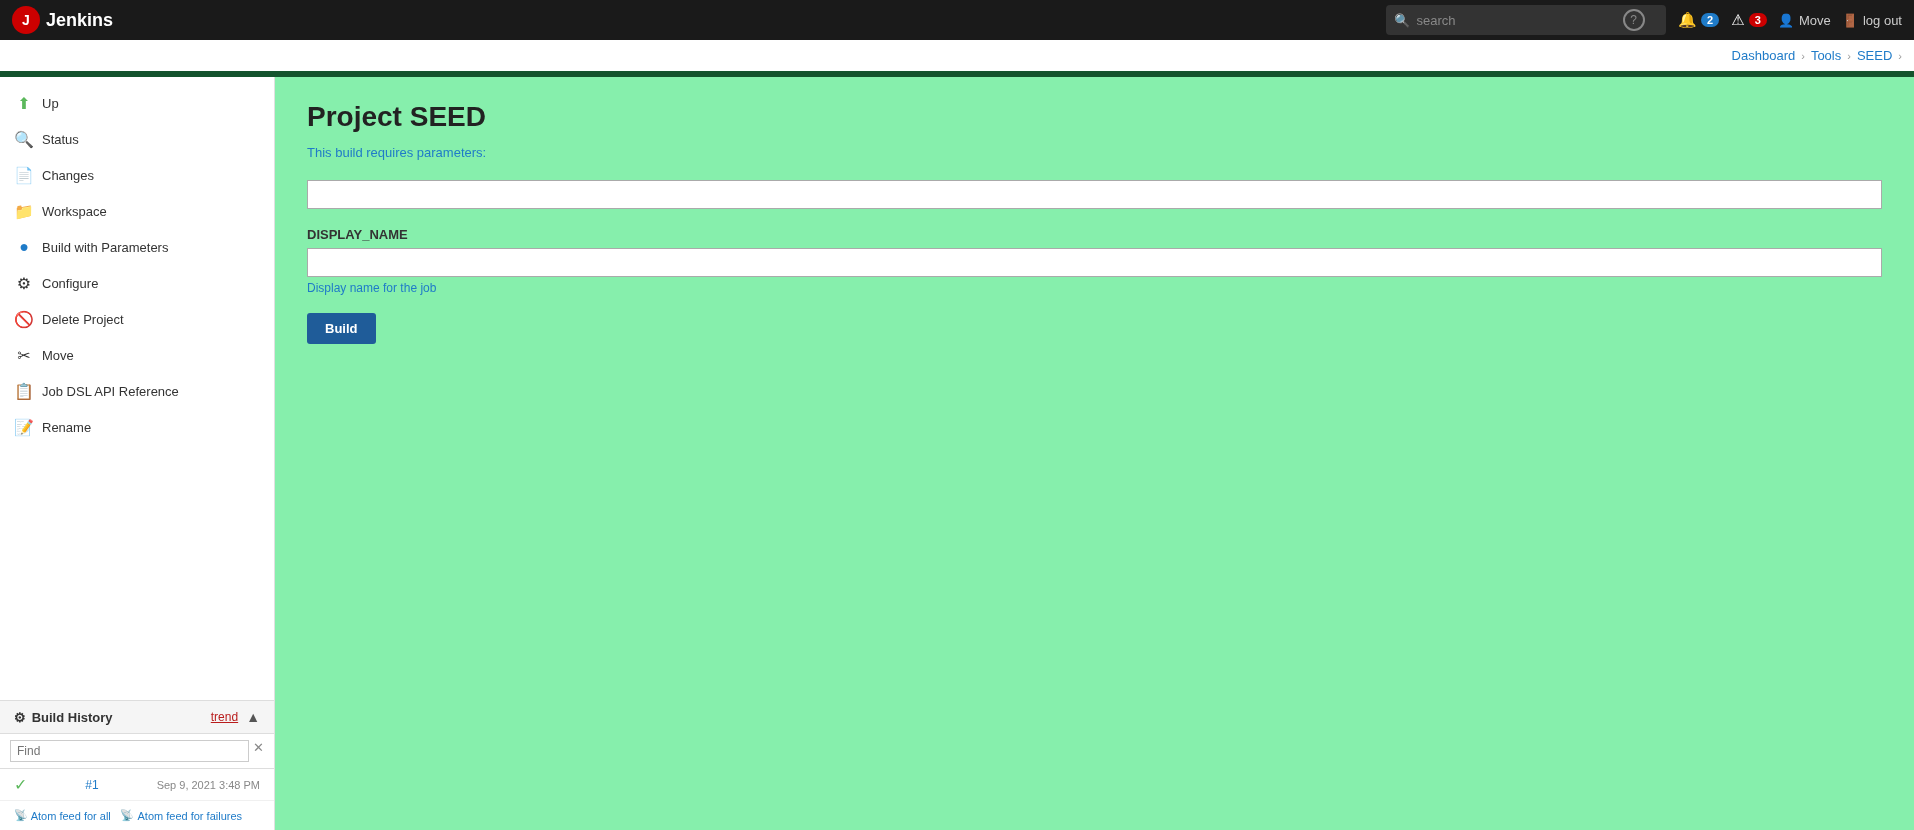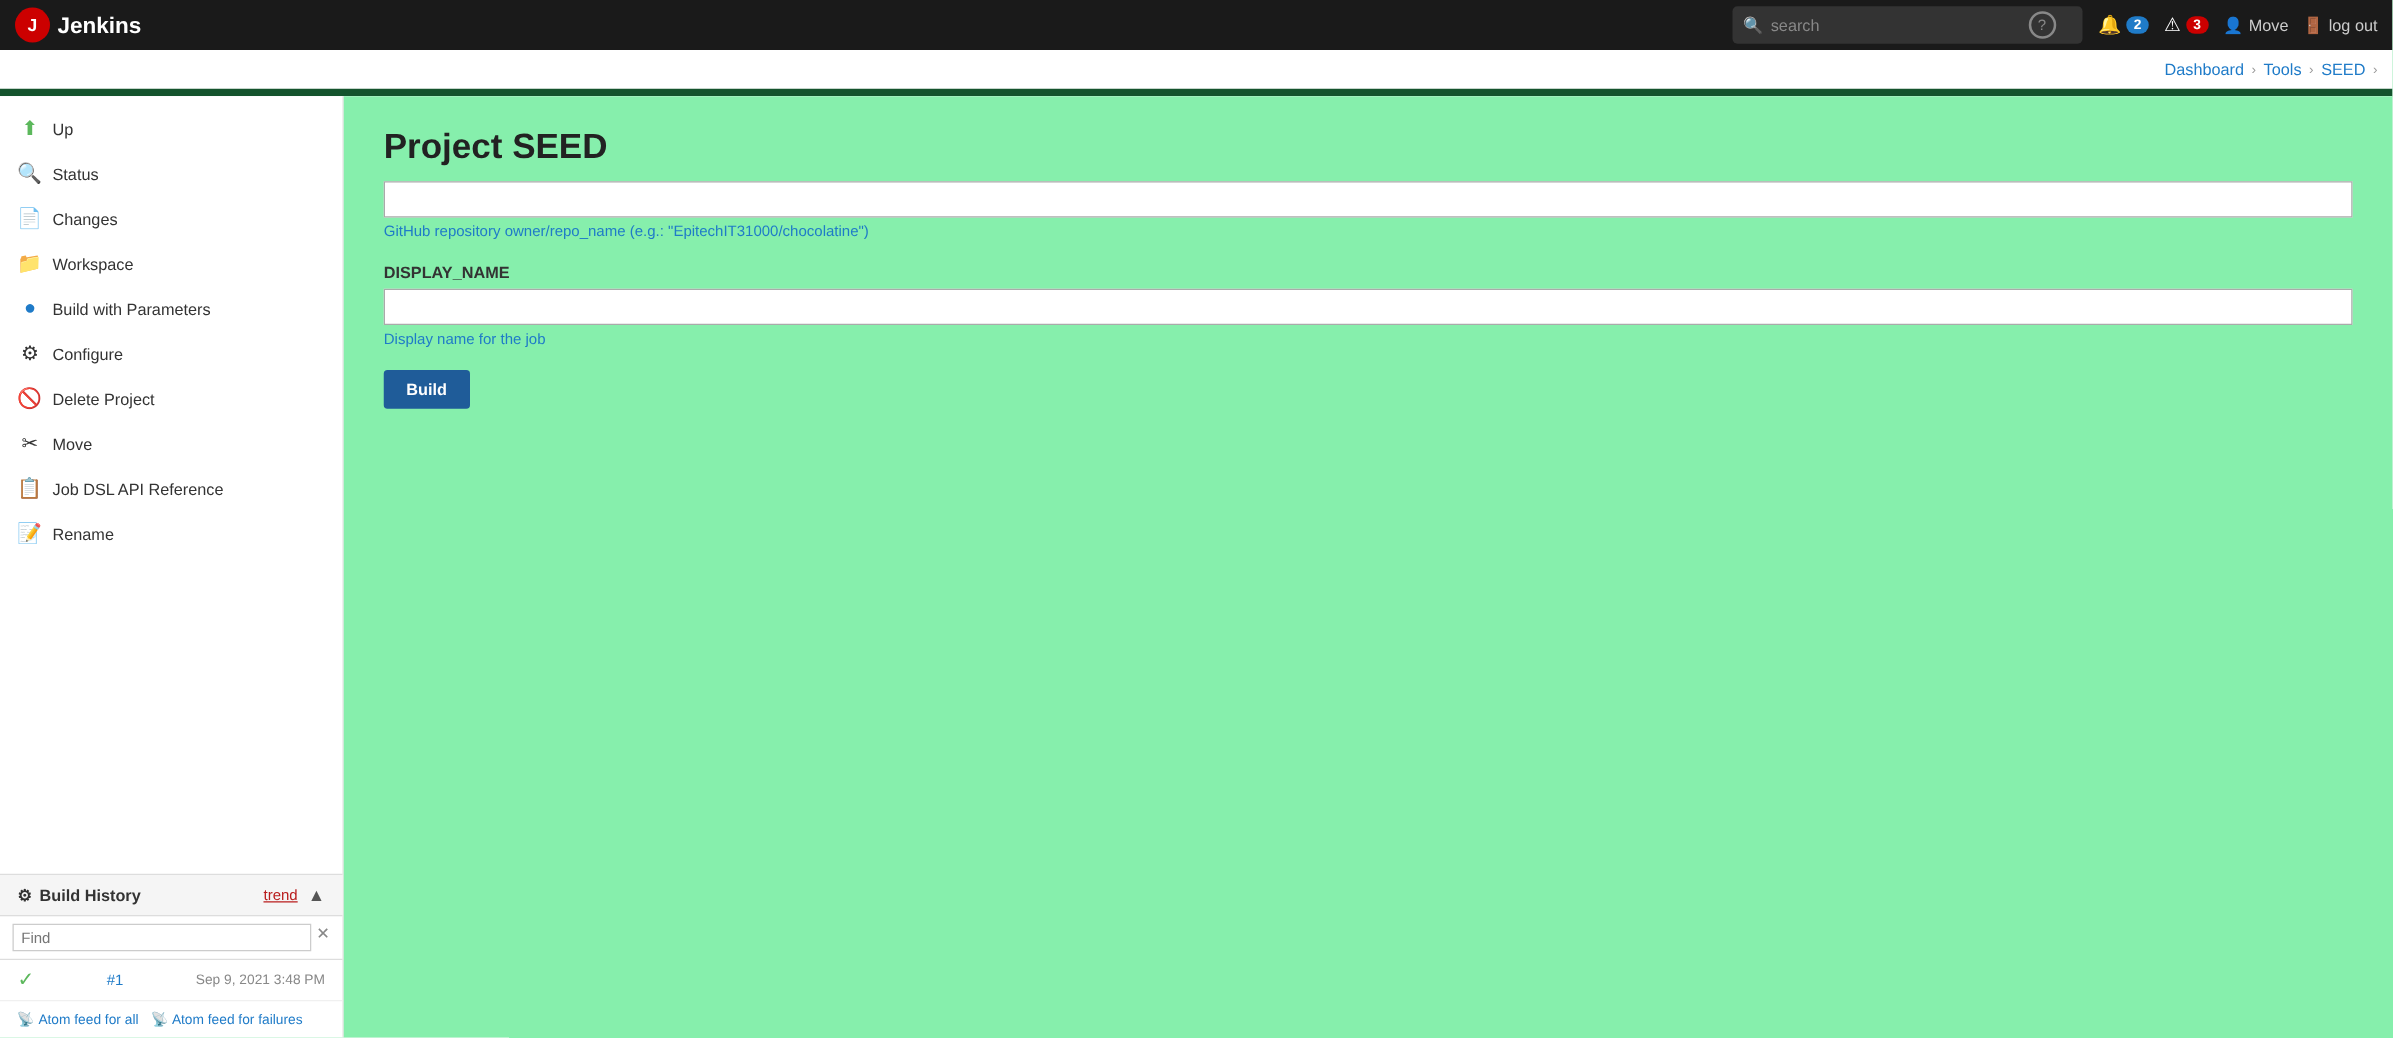--- a/index.html
+++ b/index.html
@@ -422,24 +422,24 @@
         <a class="atom-link" href="#">
           <span class="feed-icon">📡</span>
           <span>Atom feed for failures</span>
         </a>
       </div>
     </div>
   </aside>
 
   <main class="main-content">
     <h1 class="page-title">Project SEED</h1>
+    <p class="build-requires-text">This build requires parameters:</p>
 
     <div class="form-group">
       <input class="form-input" type="text" style="">
-      <p class="form-hint">GitHub repository owner/repo_name (e.g.: "EpitechIT31000/chocolatine")</p>
     </div>
 
     <div class="form-group">
       <label class="form-label">DISPLAY_NAME</label>
       <input class="form-input" type="text" style="">
       <p class="form-hint">Display name for the job</p>
     </div>
 
     <button class="build-btn">Build</button>
   </main>

